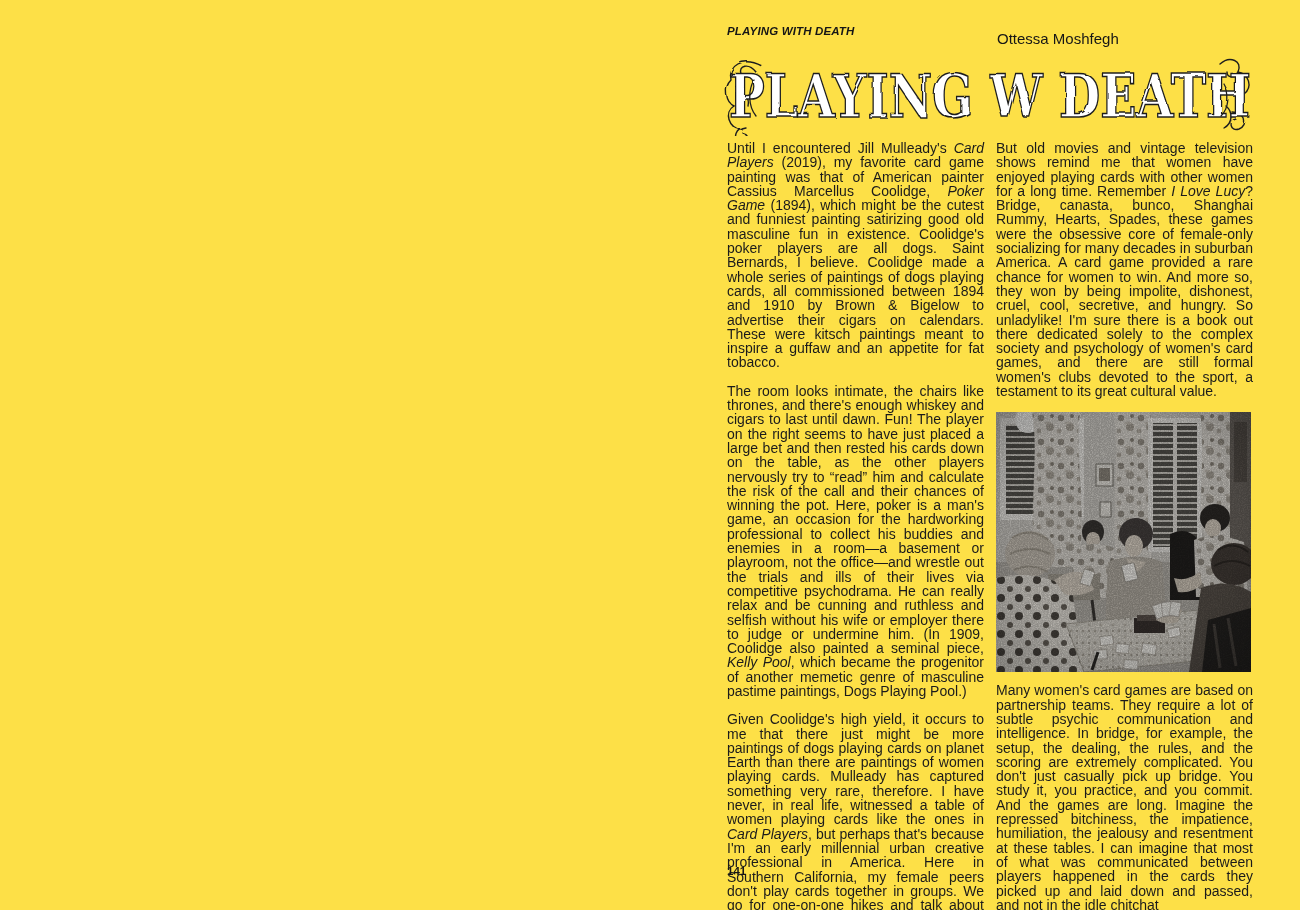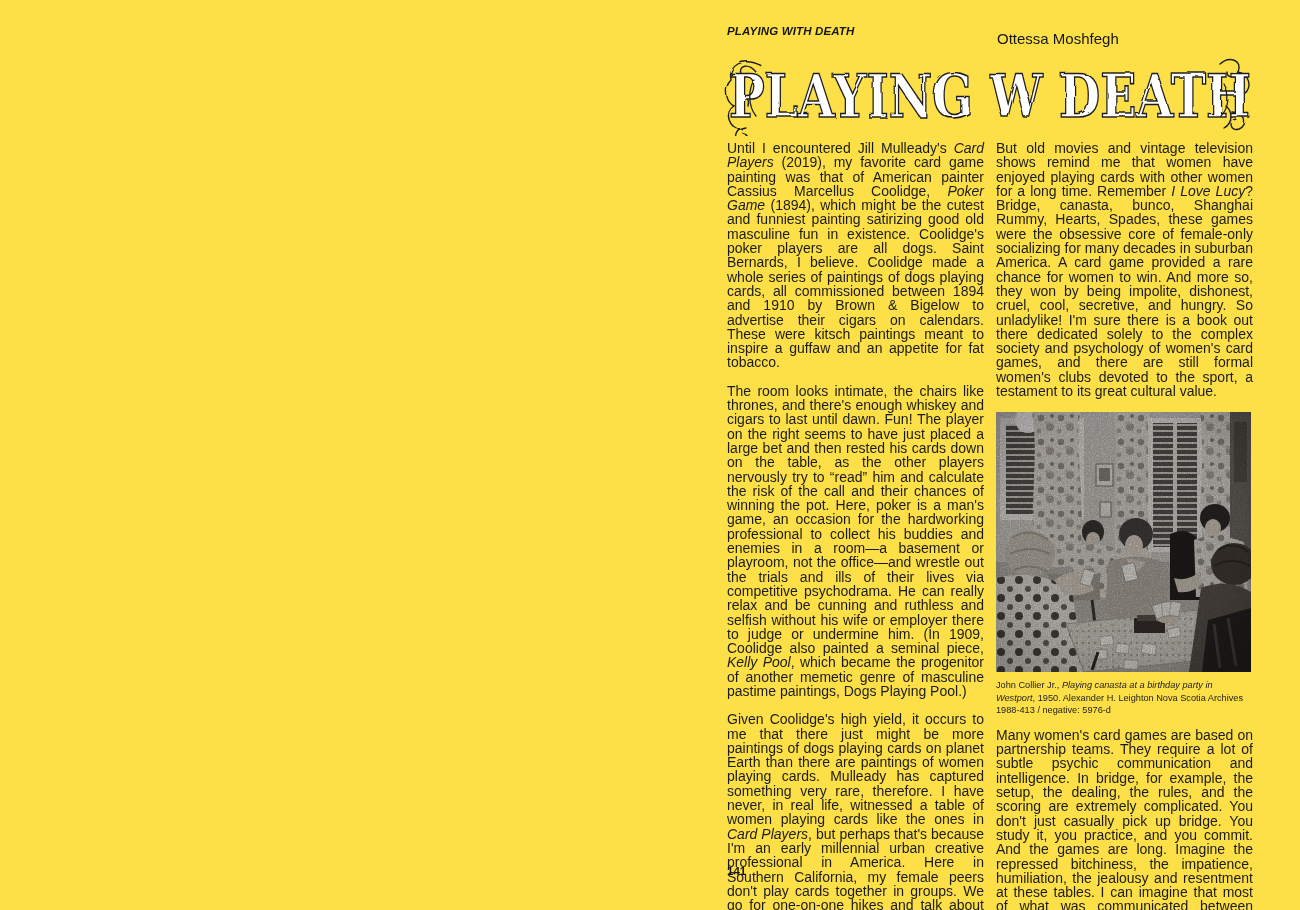--- a/index.html
+++ b/index.html
@@ -239,21 +239,20 @@
                 <path d="M205,176 q28,-10 50,4 v80 h-62 z" fill="#5a534c"></path>
                 <polygon points="212,208 255,196 255,260 206,260" fill="#262422"></polygon>
                 <line x1="218" y1="212" x2="224" y2="256" stroke="#4a4540" stroke-width="3"></line>
                 <line x1="232" y1="206" x2="240" y2="254" stroke="#4a4540" stroke-width="3"></line>
               </g>
 
               <rect width="255" height="260" fill="url(#vignette)"></rect>
               <rect width="255" height="260" filter="url(#grain)" opacity="0.35"></rect>
             </svg>
           </div>
-          <figcaption><span>John Collier Jr., </span><em>Playing canasta at a birthday party in Westport</em><span>, 1950. Alexander H. Leighton Nova Scotia Archives 1988-413 / negative: 5976-d</span></figcaption>
         </figure>
 
         <p><span>Many women's card games are based on partnership teams. They require a lot of subtle psychic communication and intelligence. In bridge, for example, the setup, the dealing, the rules, and the scoring are extremely complicated. You don't just casually pick up bridge. You study it, you practice, and you commit. And the games are long. Imagine the repressed bitchiness, the impatience, humiliation, the jealousy and resentment at these tables. I can imagine that most of what was communicated between players happened in the cards they picked up and laid down and passed, and not in the idle chitchat</span></p>
       </section>
     </main>
 
     <div class="page-number">141</div>
   </div>
 </div>
 

